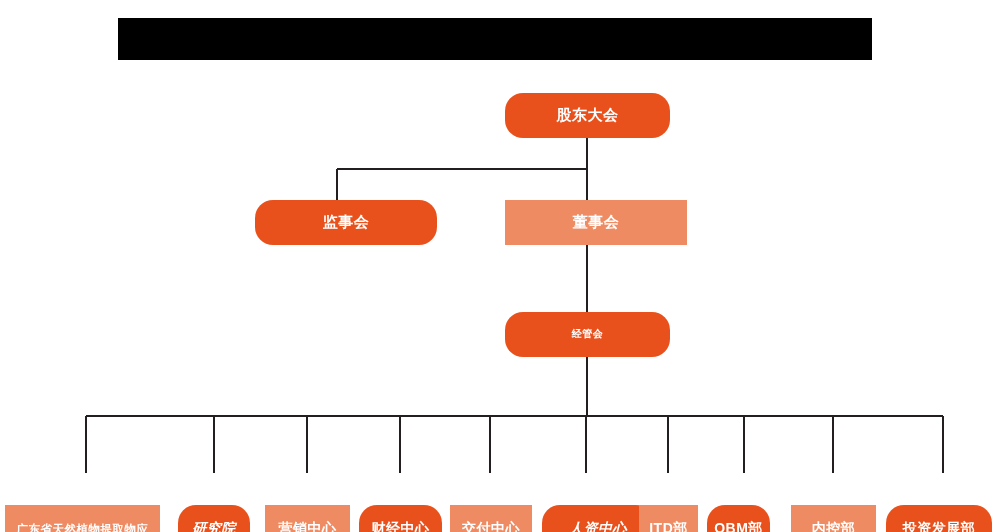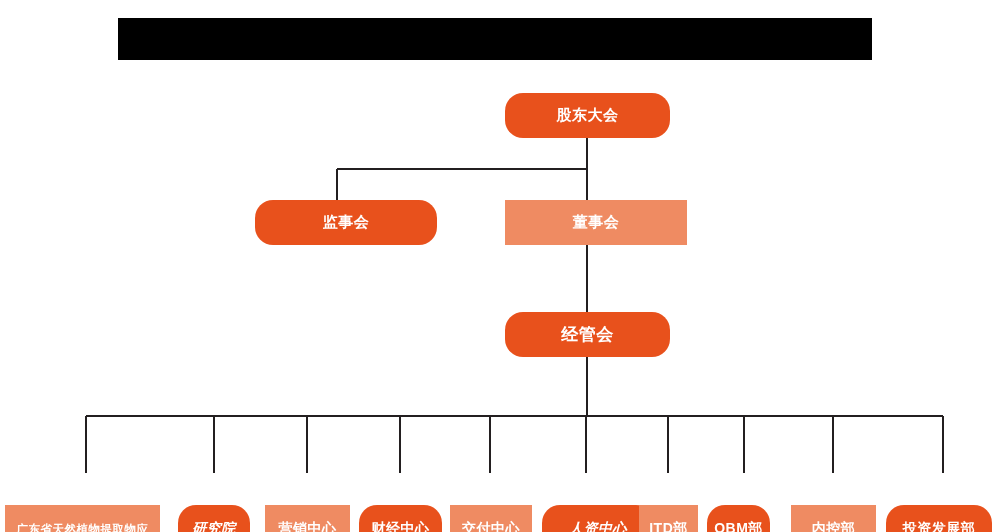--- a/index.html
+++ b/index.html
@@ -29,21 +29,21 @@
     font-weight:bold;
     letter-spacing:0.5px;
     line-height:1.25;
     z-index:3;
   }
   .node.dark{background:#e8511c;border-radius:18px;}
   .node.light{background:#ef8b62;}
 
   .lvl1{width:165px;height:45px;font-size:15px;}
   .lvl2{width:182px;height:45px;font-size:15px;}
-  .lvl3{width:165px;height:45px;font-size:17px;}
+  .lvl3{width:165px;height:45px;font-size:10px;}
   .leaf{height:48px;font-size:14px;margin-top:32px;}
   .leaf.wide{font-size:11.5px;line-height:1.45;padding:0 6px;}
 
   svg.links{position:absolute;left:0;top:0;width:997px;height:532px;z-index:1;}
 </style>
 </head>
 <body>
 
 <div id="chart">
 

